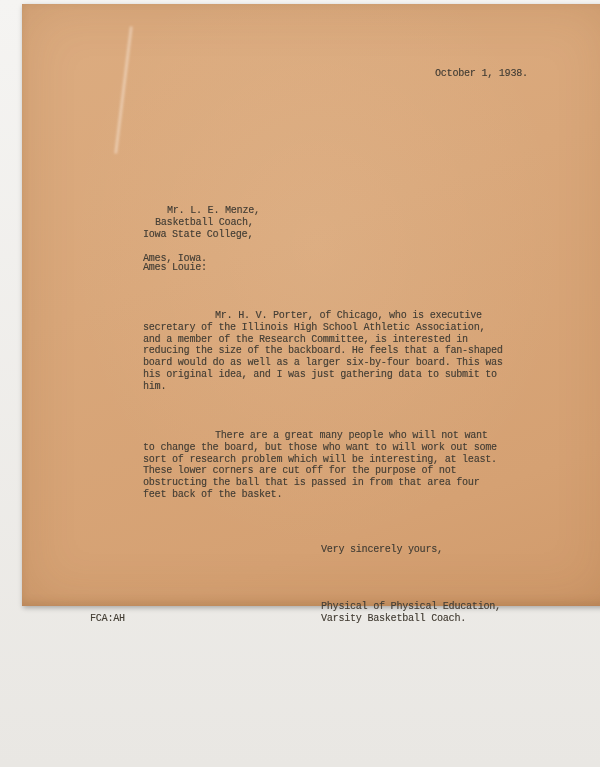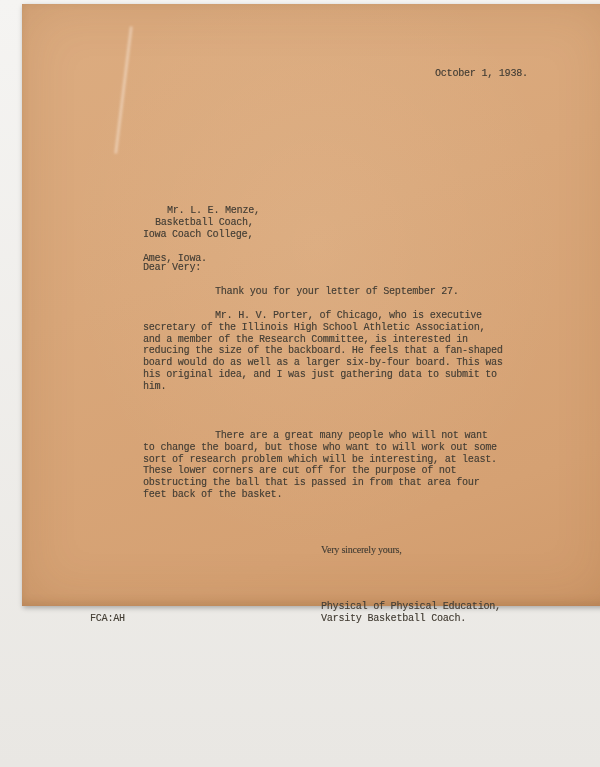--- a/index.html
+++ b/index.html
@@ -51,33 +51,32 @@
 <div class="scan">
   <div class="paper">
 
     <div class="streak"></div>
 
     <div class="txt" style="left:413px;top:64px;">October 1, 1938.</div>
 
     <div>
       <div class="txt" style="left:121px;top:201px;padding-left:24px;">Mr. L. E. Menze,</div>
       <div class="txt" style="left:121px;top:213px;margin-left:12px;">Basketball Coach,</div>
-      <div class="txt" style="left:121px;top:225px;">Iowa Coach College,</div>
+      <div class="txt" style="left:121px;top:225px;">Iowa State College,</div>
       <div class="txt" style="left:121px;top:237px;margin-top:12px;">Ames, Iowa.</div>
     </div>
 
-    <div class="txt" style="left:121px;top:258px;">Dear Very:</div>
+    <div class="txt" style="left:121px;top:258px;">Ames Louie:</div>
 
-    <div class="txt para" style="left:121px;top:282px;">Thank you for your letter of September 27.</div>
 
     <div class="txt para" style="left:121px;top:306px;">Mr. H. V. Porter, of Chicago, who is executive secretary of the Illinois High School Athletic Association, and a member of the Research Committee, is interested in reducing the size of the backboard. He feels that a fan-shaped board would do as well as a larger six-by-four board. This was his original idea, and I was just gathering data to submit to him.</div>
 
     <div class="txt para" style="left:121px;top:426px;">There are a great many people who will not want to change the board, but those who want to will work out some sort of research problem which will be interesting, at least. These lower corners are cut off for the purpose of not obstructing the ball that is passed in from that area four feet back of the basket.</div>
 
-    <div class="txt" style="left:299px;top:540px;font-family:Liberation Serif, serif;">Very sincerely yours,</div>
+    <div class="txt" style="left:299px;top:540px;">Very sincerely yours,</div>
 
     <div>
       <div class="txt" style="left:299px;top:597px;">Physical of Physical Education,</div>
       <div class="txt" style="left:299px;top:609px;">Varsity Basketball Coach.</div>
     </div>
 
     <div class="txt" style="left:68px;top:609px;text-align:center;">FCA:AH</div>
 
   </div>
 </div>

